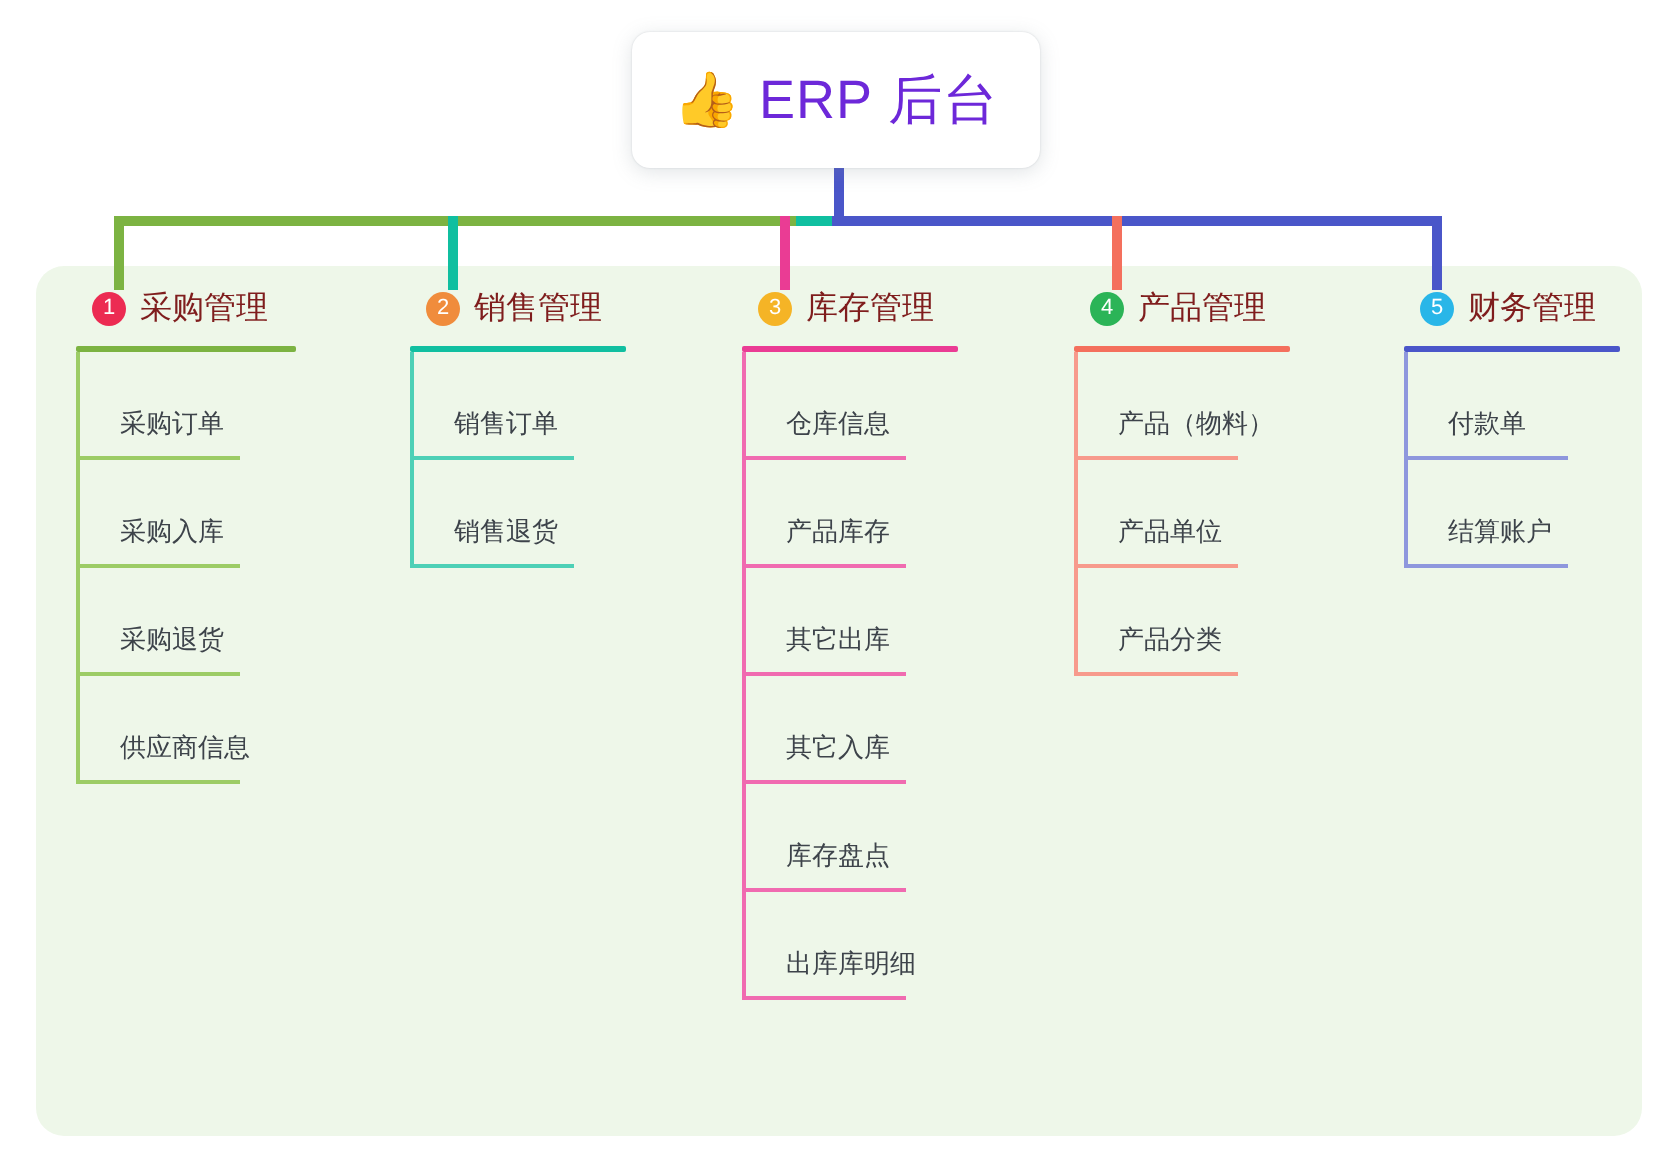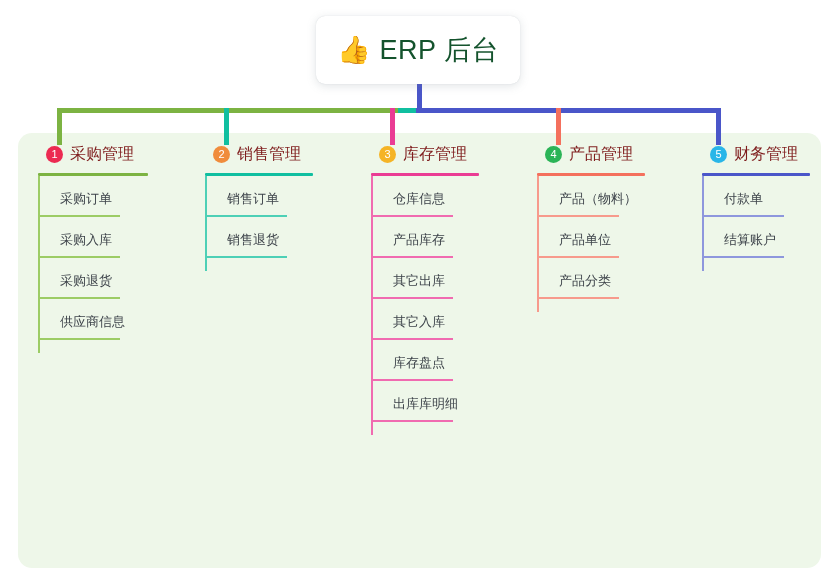--- a/index.html
+++ b/index.html
@@ -16,21 +16,21 @@
   .title-card{
     position:absolute;left:316px;top:16px;width:204px;height:68px;
     background:#ffffff;border-radius:9px;
     box-shadow:0 2px 10px rgba(120,130,140,.22),0 0 1px rgba(120,130,140,.30);
     display:flex;align-items:center;justify-content:center;
     z-index:6;
   }
   .title-inner{display:flex;align-items:center;gap:9px;}
   .thumb-icon{font-size:27px;line-height:1;display:block;}
   .title-text{
-    font-size:27px;color:#14532d;letter-spacing:.5px;white-space:nowrap;
+    font-size:27px;color:#6d28d9;letter-spacing:.5px;white-space:nowrap;
   }
 
   
   .trunk{position:absolute;left:417px;top:78px;width:5px;height:34px;background:#4a56c9;z-index:4;}
   .hbar{position:absolute;top:108px;height:5px;z-index:3;}
   .hbar.s1{left:57px;width:343px;background:#7cb342;}
   .hbar.s2{left:398px;width:320px;background:#10bfa0;}
   .hbar.sall{left:416px;width:302px;background:#4a56c9;}
   .drop{position:absolute;top:108px;width:5px;height:37px;z-index:3;}
 
@@ -45,21 +45,21 @@
   .col-head{display:flex;align-items:center;gap:7px;height:26px;padding-left:8px;}
   .badge{
     width:17px;height:17px;border-radius:50%;
     color:#fff;font-size:11px;line-height:17px;text-align:center;
     flex:none;font-family:"Liberation Sans",sans-serif;
   }
   .head-label{font-size:16px;color:#7f1d1d;white-space:nowrap;}
   .head-rule{height:3px;margin-top:6px;border-radius:1px;}
 
   .items{position:relative;}
-  .item{position:relative;height:41px;}
+  .item{position:relative;height:54px;}
   .item .spine{position:absolute;left:0;top:0;width:2px;height:54px;}
   .item .underline{position:absolute;left:0;bottom:0;height:2px;width:82px;}
   .item .label{
     position:absolute;left:22px;bottom:9px;
     font-size:13px;color:#3d434a;white-space:nowrap;
   }
 </style>
 </head>
 <body>
 

